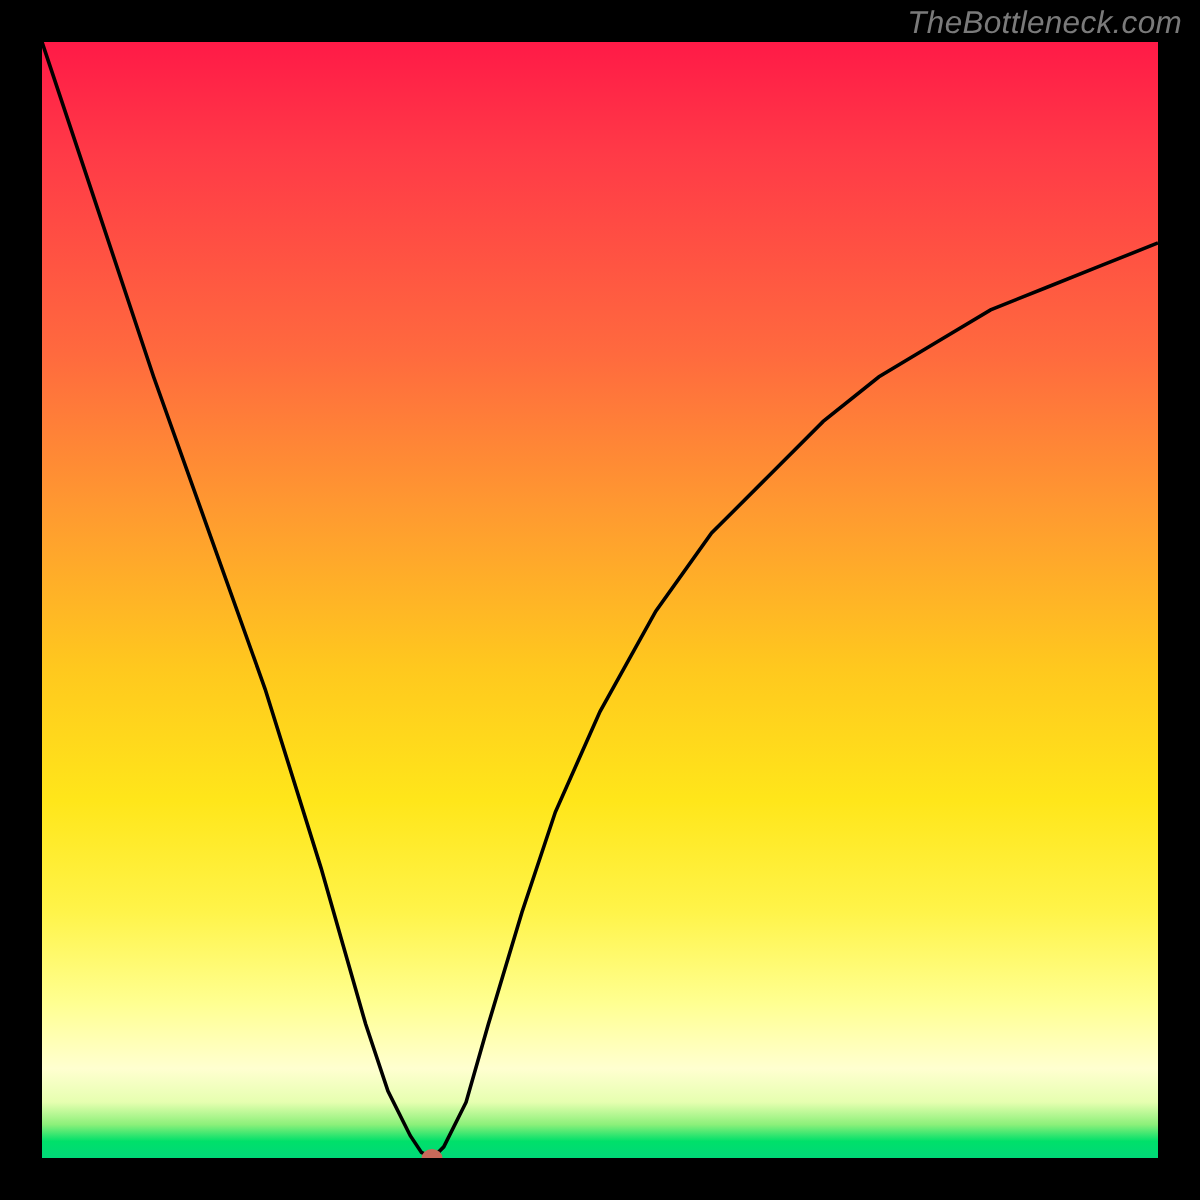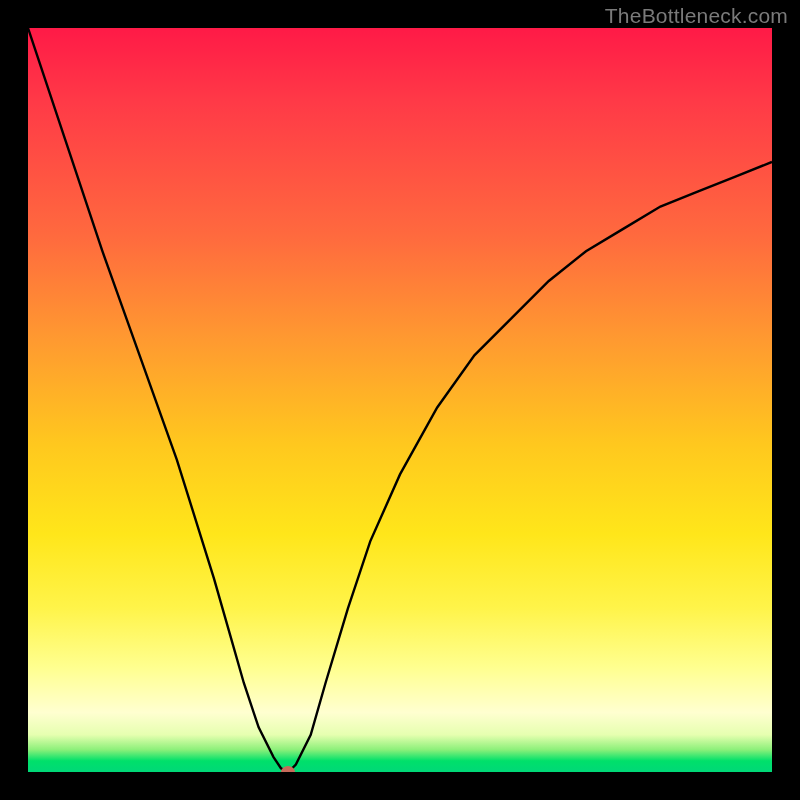--- a/index.html
+++ b/index.html
@@ -8,20 +8,21 @@
     width: 800px;
     height: 800px;
     overflow: hidden;
     background: #000;
     font-family: Arial, Helvetica, sans-serif;
   }
   .frame {
     position: absolute;
     inset: 0;
     background: #000;
+    font-style: italic;
   }
   .plot-area {
     position: absolute;
     left: 28px;
     top: 28px;
     width: 744px;
     height: 744px;
     overflow: hidden;
   }
   .gradient {

